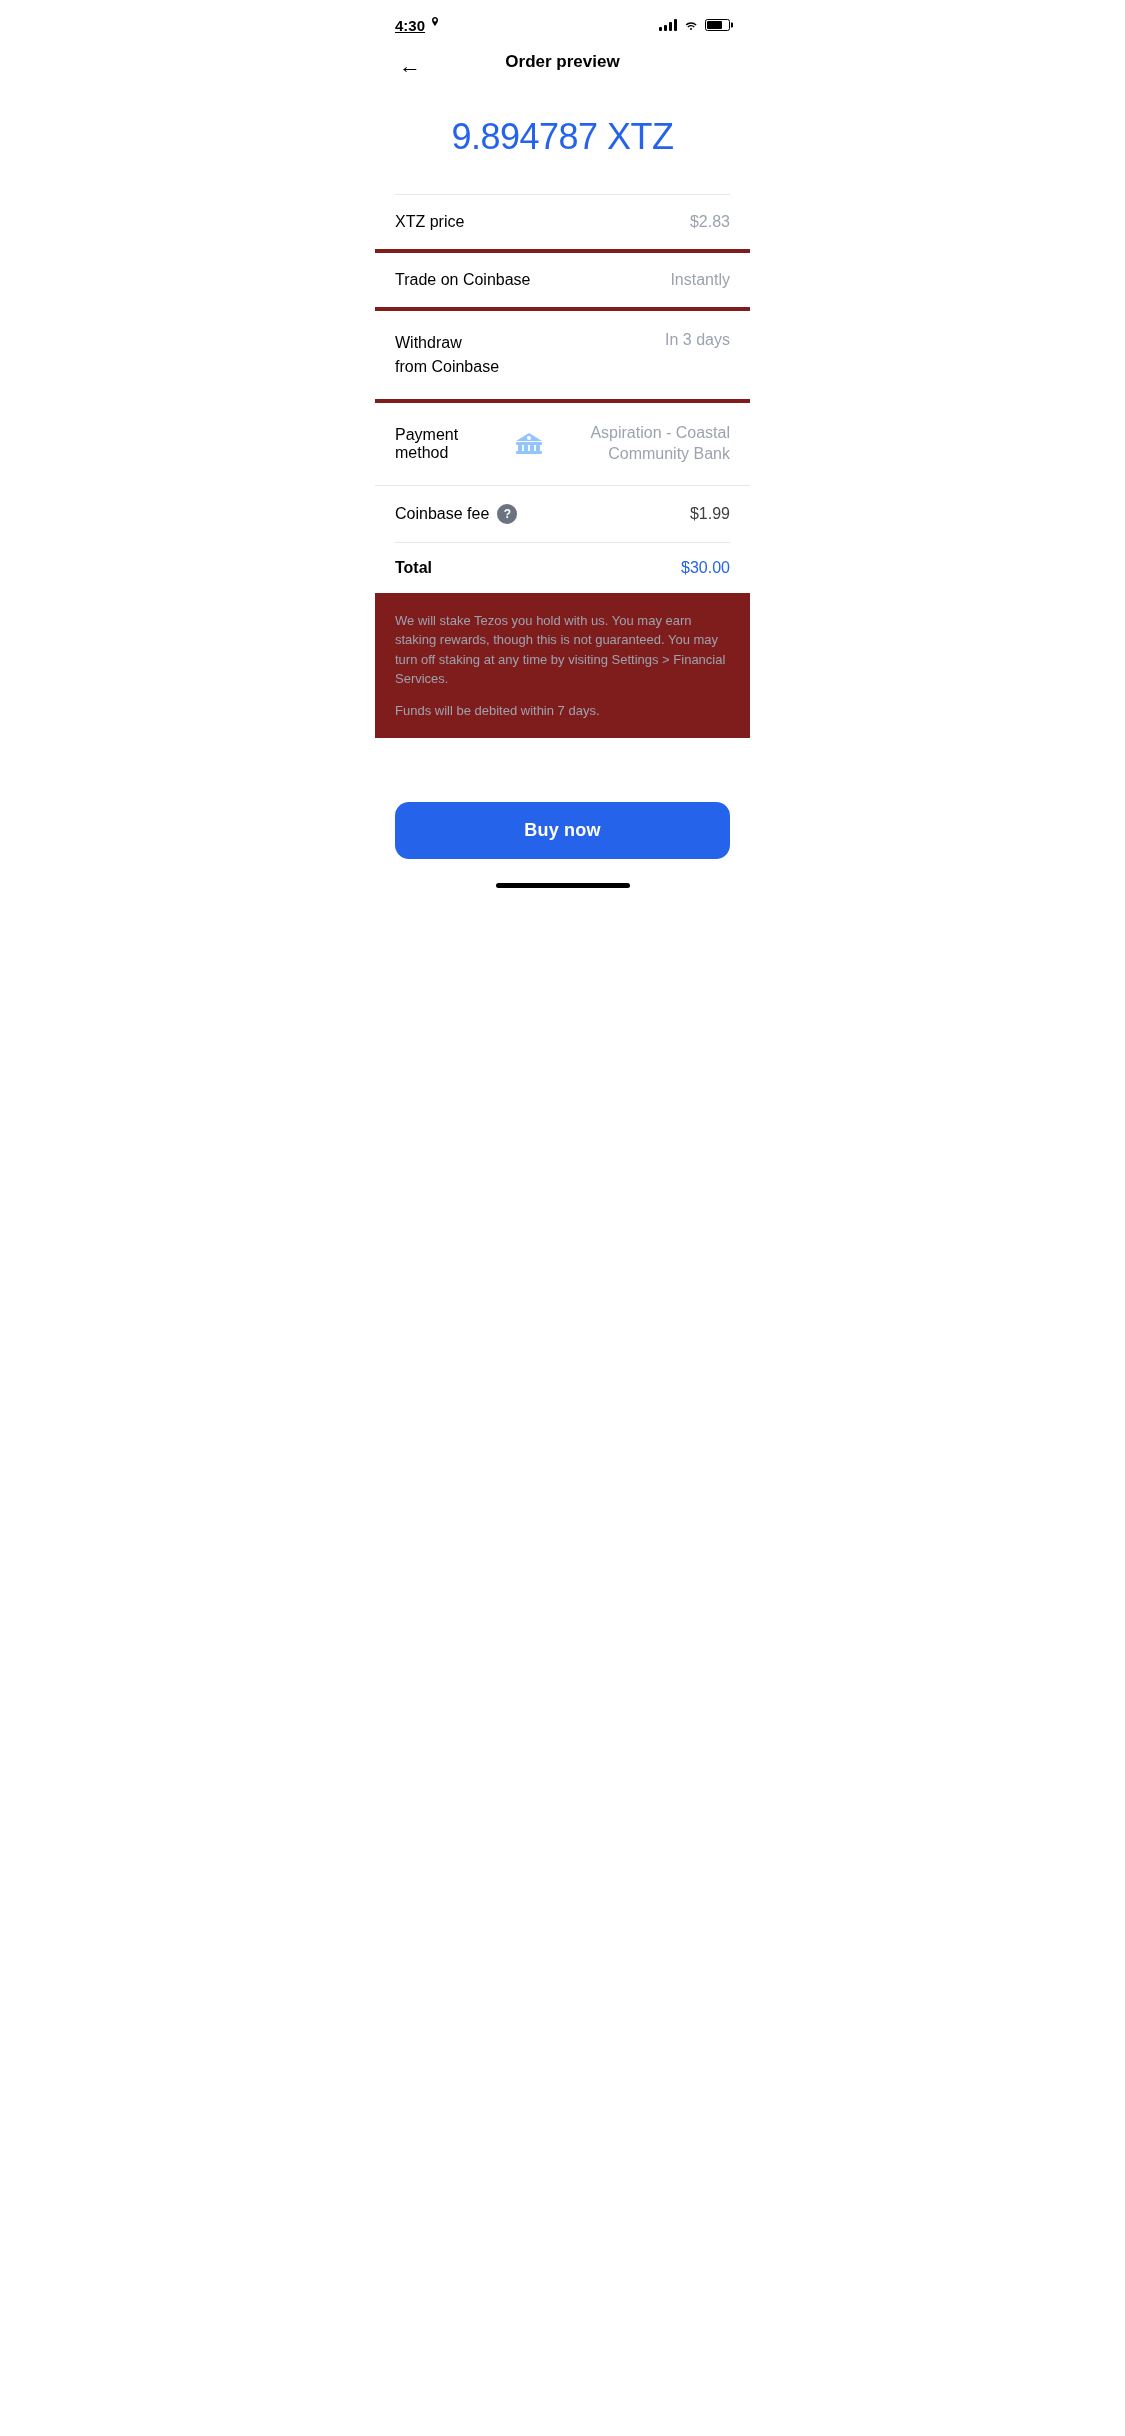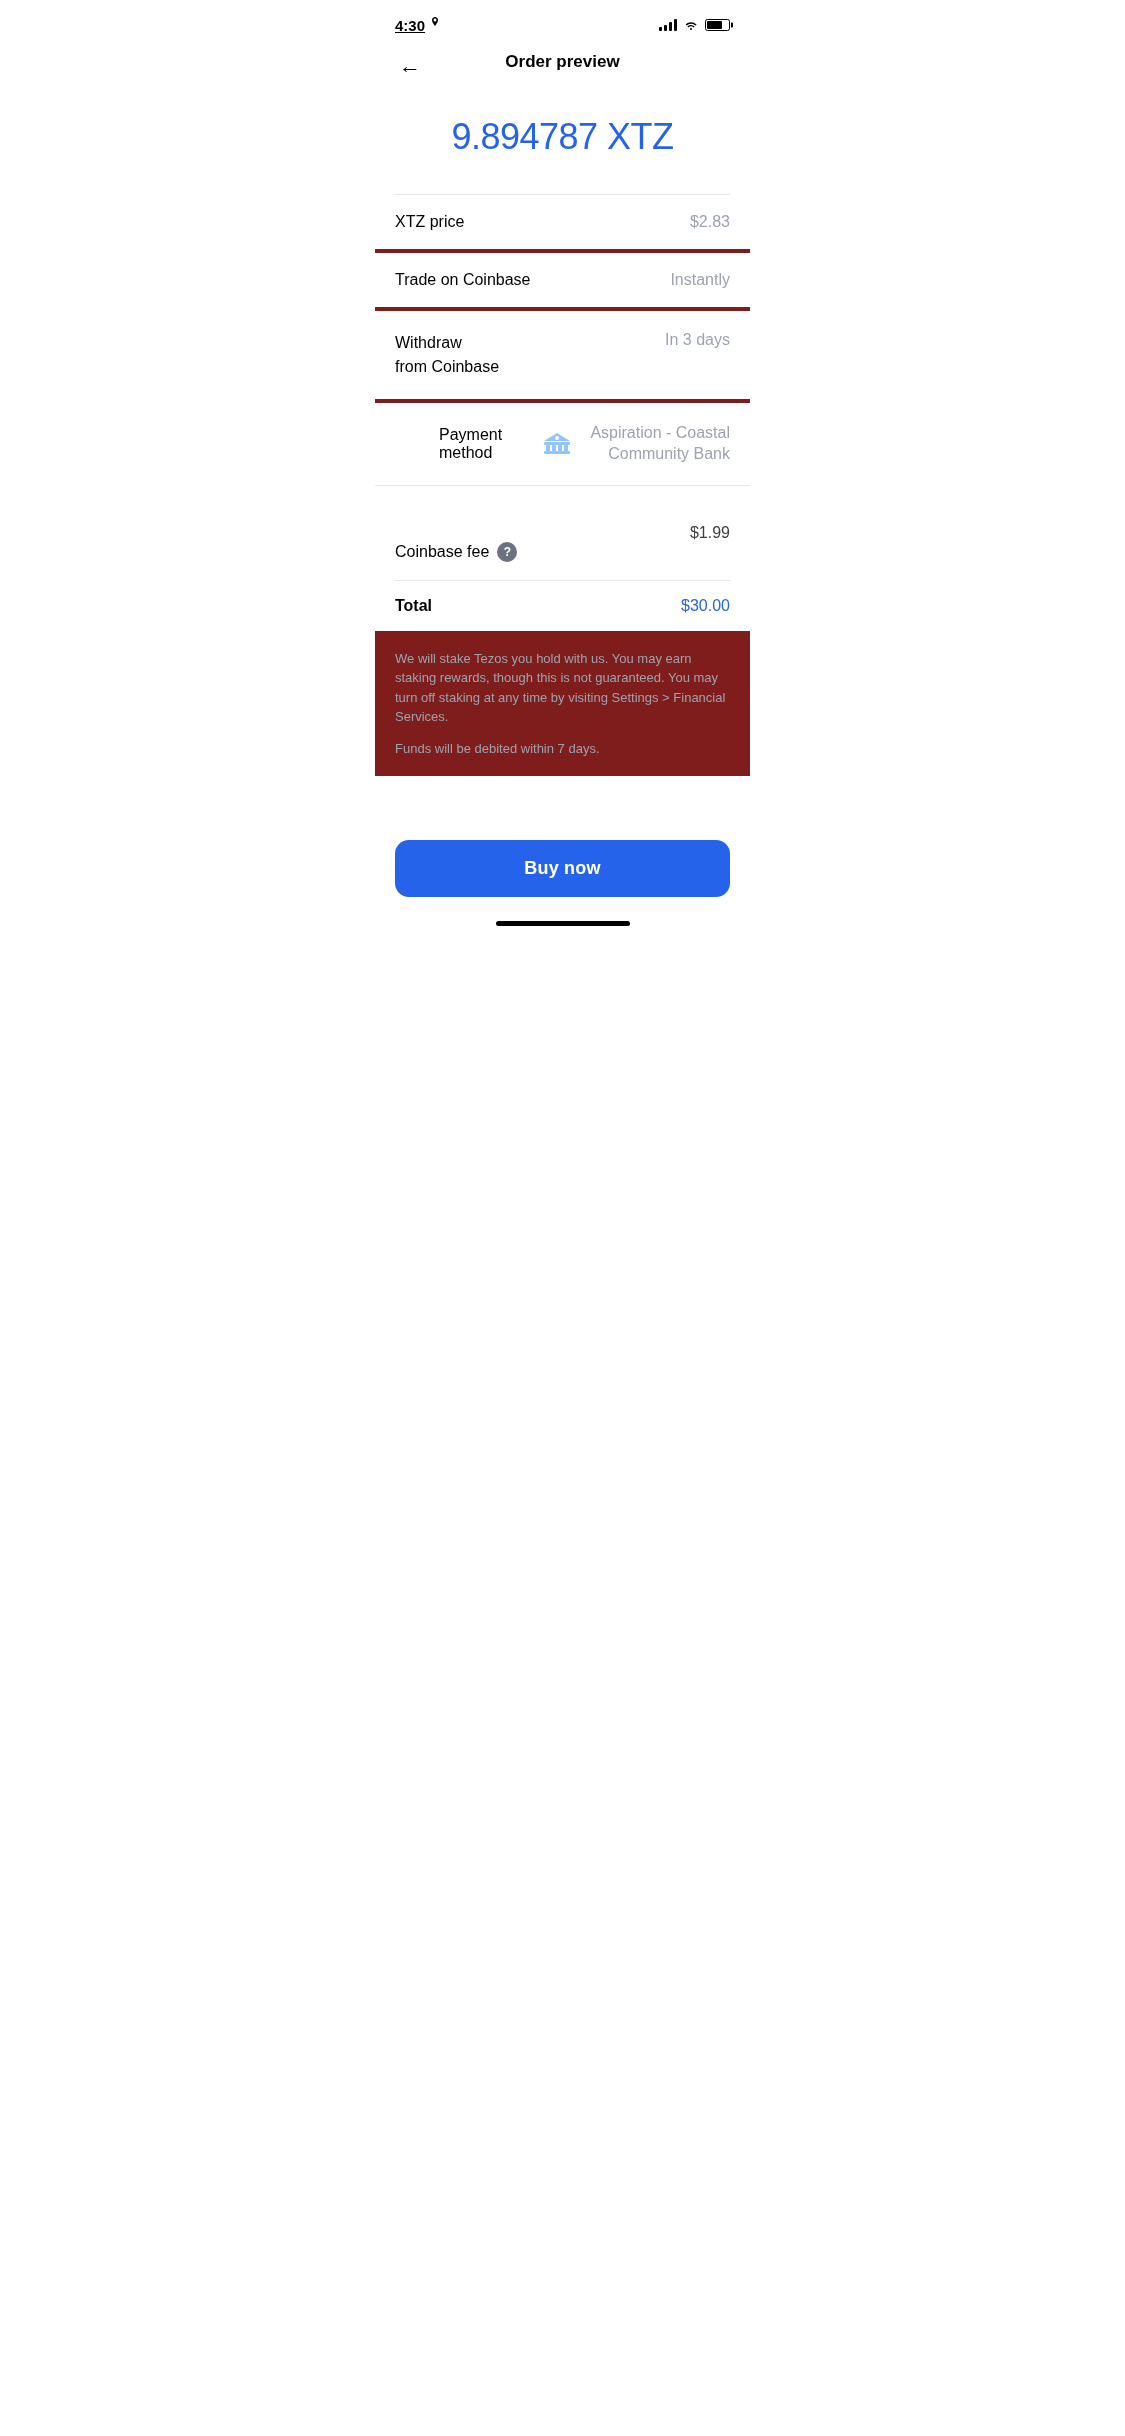--- a/index.html
+++ b/index.html
@@ -187,21 +187,20 @@
       display: flex;
       justify-content: space-between;
       align-items: center;
       padding: 20px 20px;
       border-bottom: 1px solid #e5e7eb;
     }
 
     .payment-label {
       font-size: 16px;
       color: #000;
-      margin-left: 44px;
     }
 
     .payment-value {
       display: flex;
       align-items: center;
       gap: 8px;
       text-align: right;
     }
 
     .bank-icon {
@@ -230,21 +229,20 @@
       padding: 18px 0;
       border-bottom: 1px solid #e5e7eb;
     }
 
     .fee-label {
       display: flex;
       align-items: center;
       gap: 8px;
       font-size: 16px;
       color: #000;
-      margin-top: 38px;
     }
 
     .fee-value {
       font-size: 16px;
       color: #404040;
     }
 
     .help-icon {
       width: 20px;
       height: 20px;

